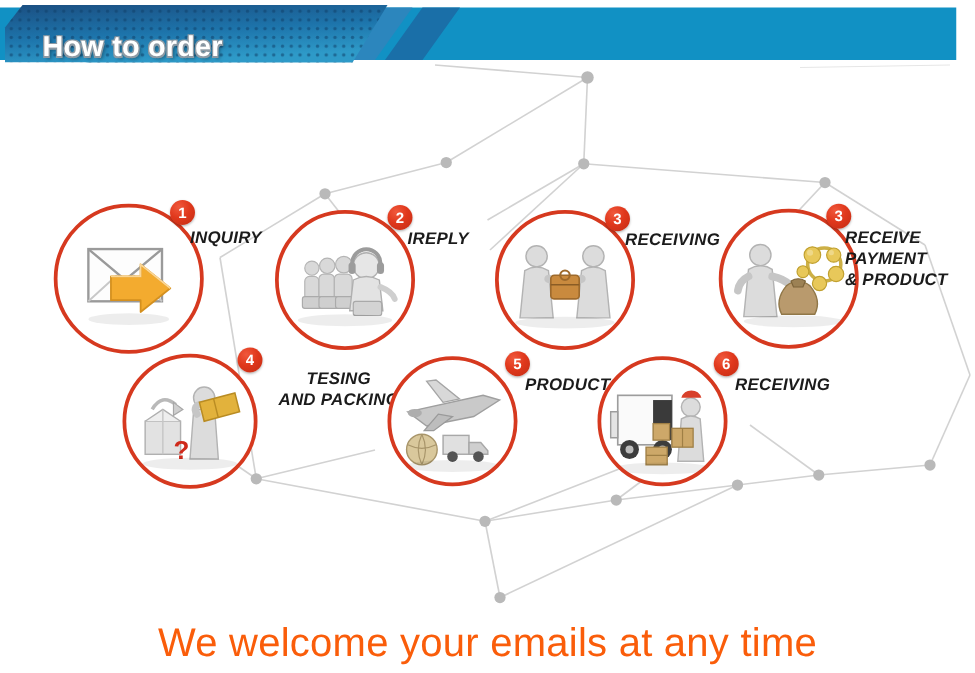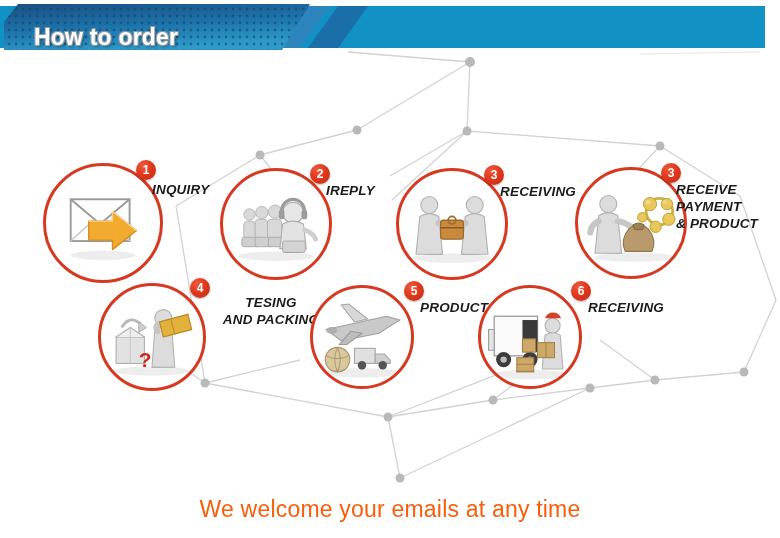--- a/index.html
+++ b/index.html
@@ -104,21 +104,21 @@
   }
 
   
   .tagline {
     position: absolute;
     left: 0;
     top: 496px;
     width: 780px;
     text-align: center;
     font-family: "Liberation Sans", sans-serif;
-    font-size: 23px;
+    font-size: 32px;
     color: #fa5d0a;
     letter-spacing: 0.2px;
   }
 </style>
 </head>
 <body>
 
 <div id="stage">
 
   <svg class="net" viewBox="0 0 780 538" width="780" height="538" aria-hidden="true">

